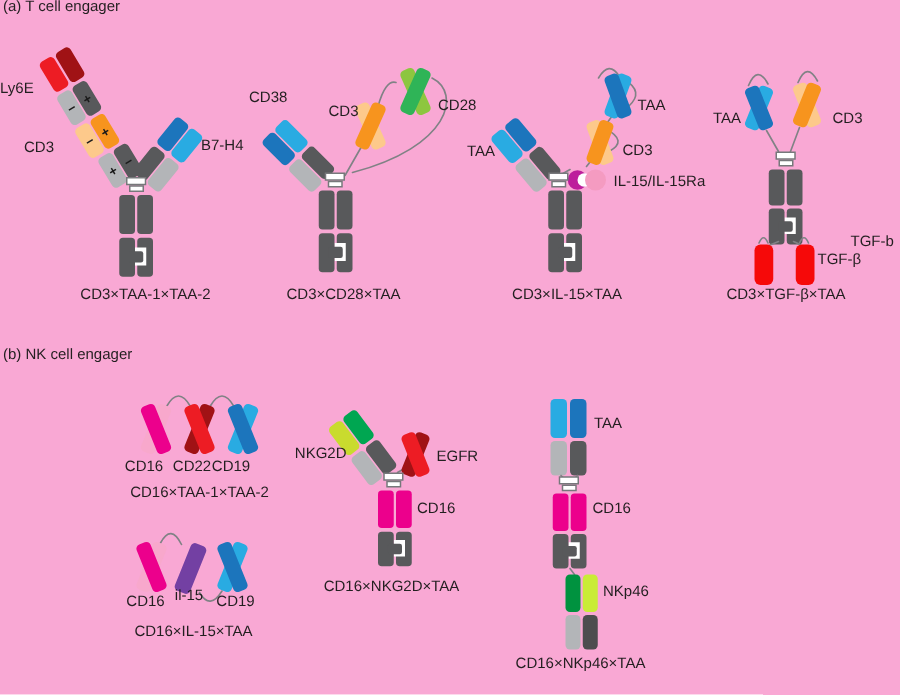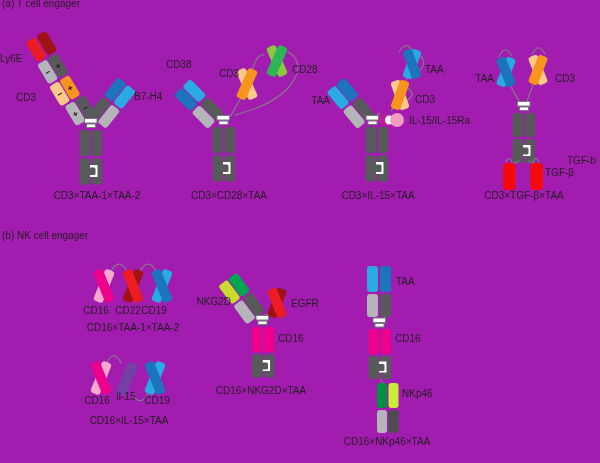--- a/index.html
+++ b/index.html
@@ -1,16 +1,16 @@
 <!DOCTYPE html>
 <html><head>
 <meta charset="utf-8">
 <style>
   html,body{margin:0;padding:0;background:#ffffff;}
-  #canvas{position:relative;width:600px;height:463px;background:#a21caf;overflow:hidden;}
+  #canvas{position:relative;width:600px;height:463px;background:#f9a8d4;overflow:hidden;}
   svg{position:absolute;top:0;left:0;}
   text{font-family:"Liberation Sans","DejaVu Sans",sans-serif;font-size:10px;fill:#231F20;}
   .hdr{font-size:10px;}
   .nm{font-size:10px;}
   .chg{font-size:9px;font-weight:700;fill:#1A1A1A;}
   .ln{fill:none;stroke:#808285;stroke-width:1.1;stroke-linecap:round;}
   .hinge{fill:#ffffff;stroke:#77787B;stroke-width:1;}
 </style>
 </head>
 <body>

